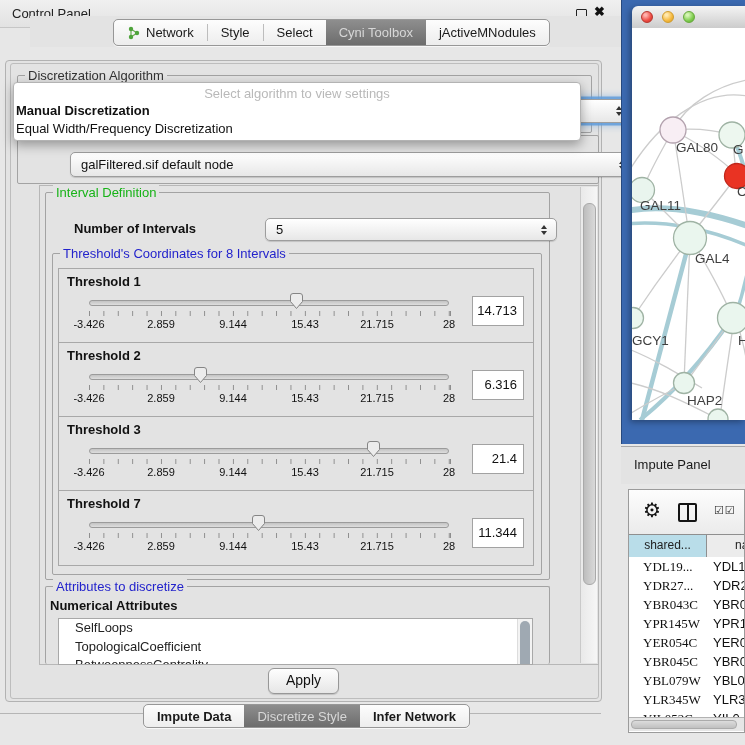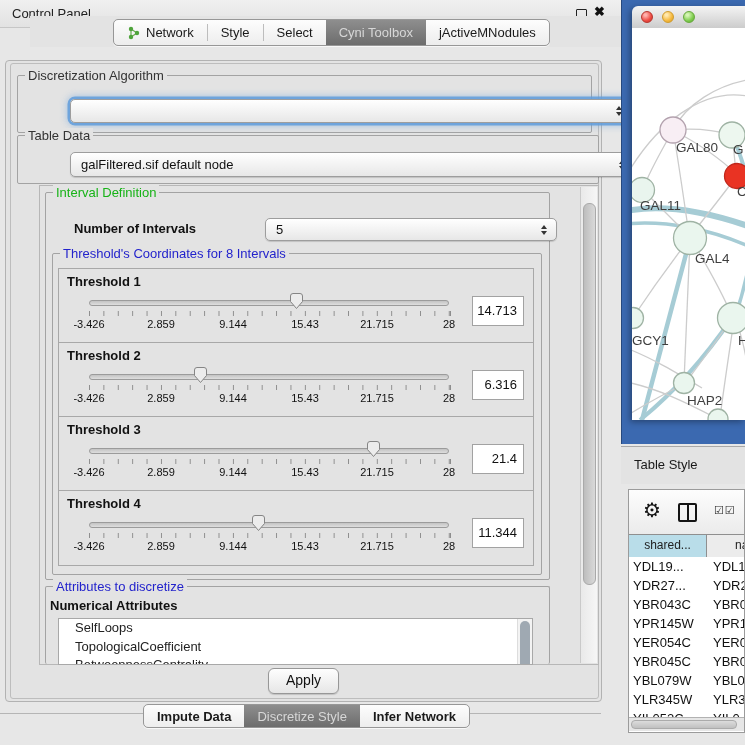--- a/index.html
+++ b/index.html
@@ -91,21 +91,21 @@
   .tp-toolbar{position:absolute;left:0;top:0;width:100%;height:44px;background:linear-gradient(#fdfdfd,#ebebeb);}
   .gear{position:absolute;left:14px;top:8px;font-size:20px;color:#141414;}
   .colicon{position:absolute;left:49px;top:13px;width:15px;height:15px;border:2px solid #141414;border-radius:2px;}
   .colicon i{position:absolute;left:50%;top:0;width:2px;height:100%;background:#141414;transform:translateX(-50%);}
   .checkpair{position:absolute;left:85px;top:14px;font-size:11px;color:#222;letter-spacing:1px;}
   .tp-header{position:absolute;left:0;top:44px;width:100%;height:22px;border-top:1px solid #8f8f8f;border-bottom:1px solid #8f8f8f;display:flex;}
   .tp-h1{width:78px;background:#b9dde9;border-right:1px solid #8f8f8f;font-size:12px;color:#222;text-align:center;line-height:21px;box-sizing:border-box;}
   .tp-h2{flex:1;background:#ececec;font-size:12px;color:#222;line-height:21px;padding-left:28px;overflow:hidden;white-space:nowrap;}
   .tp-rows{position:absolute;left:0;top:67px;width:100%;height:162px;overflow:hidden;background:#fff;}
   .tp-row{display:flex;height:19px;font-size:13px;color:#111;line-height:19px;white-space:nowrap;}
-  .tp-c1{width:79px;padding-left:4px;box-sizing:border-box;overflow:hidden;}
+  .tp-c1{width:79px;padding-left:14px;box-sizing:border-box;overflow:hidden;font-family:Liberation Serif, serif;}
   .tp-c2{flex:1;padding-left:5px;overflow:hidden;}
   .tp-hsb{position:absolute;left:0;bottom:1px;width:100%;height:13px;background:#e6e6e6;border-top:1px solid #b2b2b2;}
   .tp-hsb i{position:absolute;left:2px;top:2px;width:106px;height:9px;border-radius:4px;background:linear-gradient(#dcdcdc,#c0c0c0);border:1px solid #ababab;box-sizing:border-box;}
 
   .netlabel{font-size:13.5px;fill:#3f3f3f;font-family:"Liberation Sans",sans-serif;}
 </style>
 </head>
 <body>
 
 <div id="app">
@@ -246,21 +246,21 @@
       <span>2.859</span>
       <span>9.144</span>
       <span>15.43</span>
       <span>21.715</span>
       <span>28</span>
     </div>
     <div class="vbox">21.4</div>
   </div>
 
   <div class="thr" style="top:490px;height:76px;">
-    <span class="tlabel">Threshold 4</span>
+    <span class="tlabel">Threshold 7</span>
     <div class="track"></div>
     <div class="thumb" style="left: 191.7px;">
       <svg width="15" height="18">
           <path d="M1.5,4 Q1.5,1.5 4,1.5 L11,1.5 Q13.5,1.5 13.5,4 L13.5,9.5 L7.5,16.5 L1.5,9.5 Z" fill="#ececec" stroke="#858585"></path>
         </svg>
     </div>
     <div class="ticks"></div>
     <div class="scale">
       <span>-3.426</span>
       <span>2.859</span>
@@ -293,20 +293,25 @@
         <span style="font-weight:bold;">Impute Data</span>
       </div>
     <div class="seg sel">
         <span>Discretize Style</span>
       </div>
     <div class="seg">
         <span style="font-weight:bold;">Infer Network</span>
       </div>
   </div>
 
+  <div class="abs popup">
+    <div class="phead">Select algorithm to view settings</div>
+    <div class="popt b" style="top:20px;">Manual Discretization</div>
+    <div class="popt" style="top:38px;">Equal Width/Frequency Discretization</div>
+  </div>
 
   <div class="abs netbg"></div>
   <div class="abs netwin">
     <div class="net-titlebar">
       <div class="light red"></div>
       <div class="light yellow"></div>
       <div class="light green"></div>
     </div>
     <div class="net-canvas">
       <svg width="113" height="392" viewBox="0 0 113 392">
@@ -357,21 +362,21 @@
         <text class="netlabel" x="8" y="182">GAL11</text>
         <text class="netlabel" x="63" y="235">GAL4</text>
         <text class="netlabel" x="0" y="317">GCY1</text>
         <text class="netlabel" x="106" y="317">H</text>
         <text class="netlabel" x="55" y="377">HAP2</text>
       </svg>
     </div>
   </div>
 
   <div class="abs tp-titlebar">
-    <span class="tp-title">Table Style</span>
+    <span class="tp-title">Impute Panel</span>
   </div>
 
   <div class="abs tp-panel">
     <div class="tp-toolbar">
       <span class="gear">⚙</span>
       <span class="colicon">
           <i></i>
         </span>
       <span class="checkpair">☑☑</span>
     </div>

